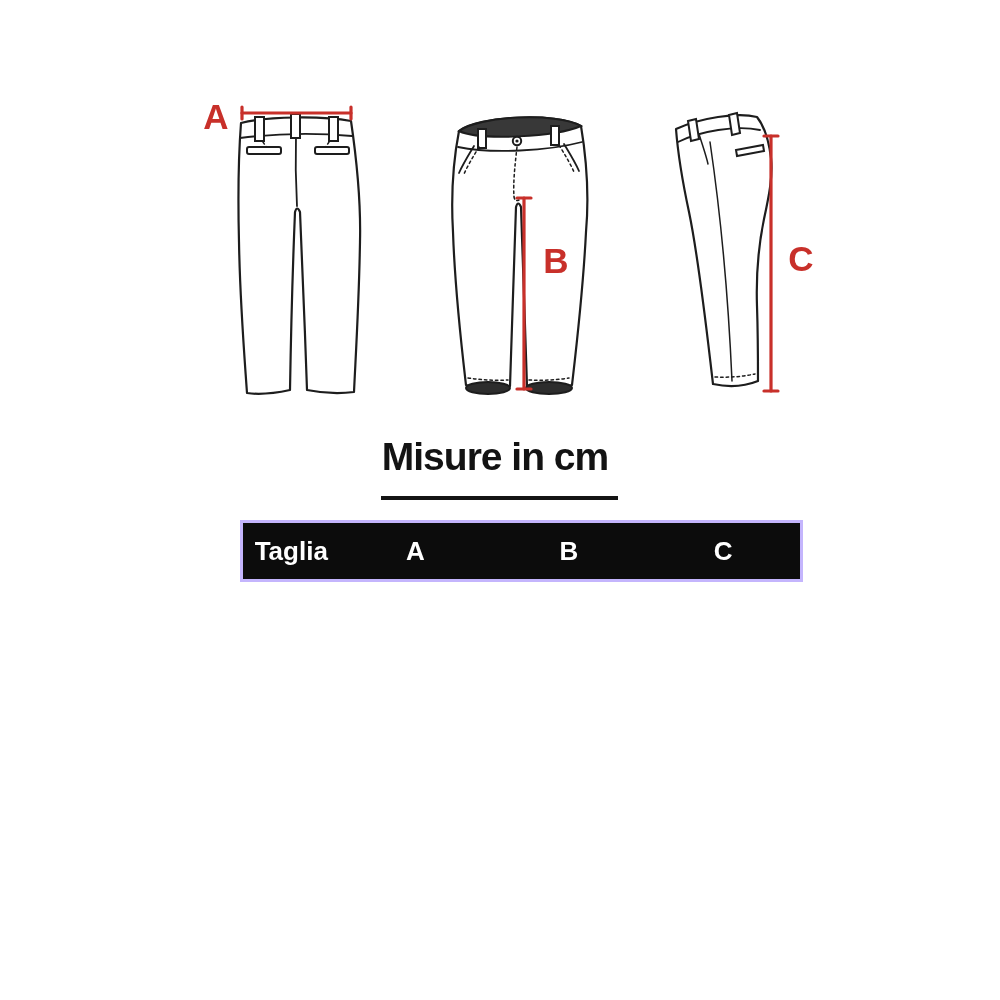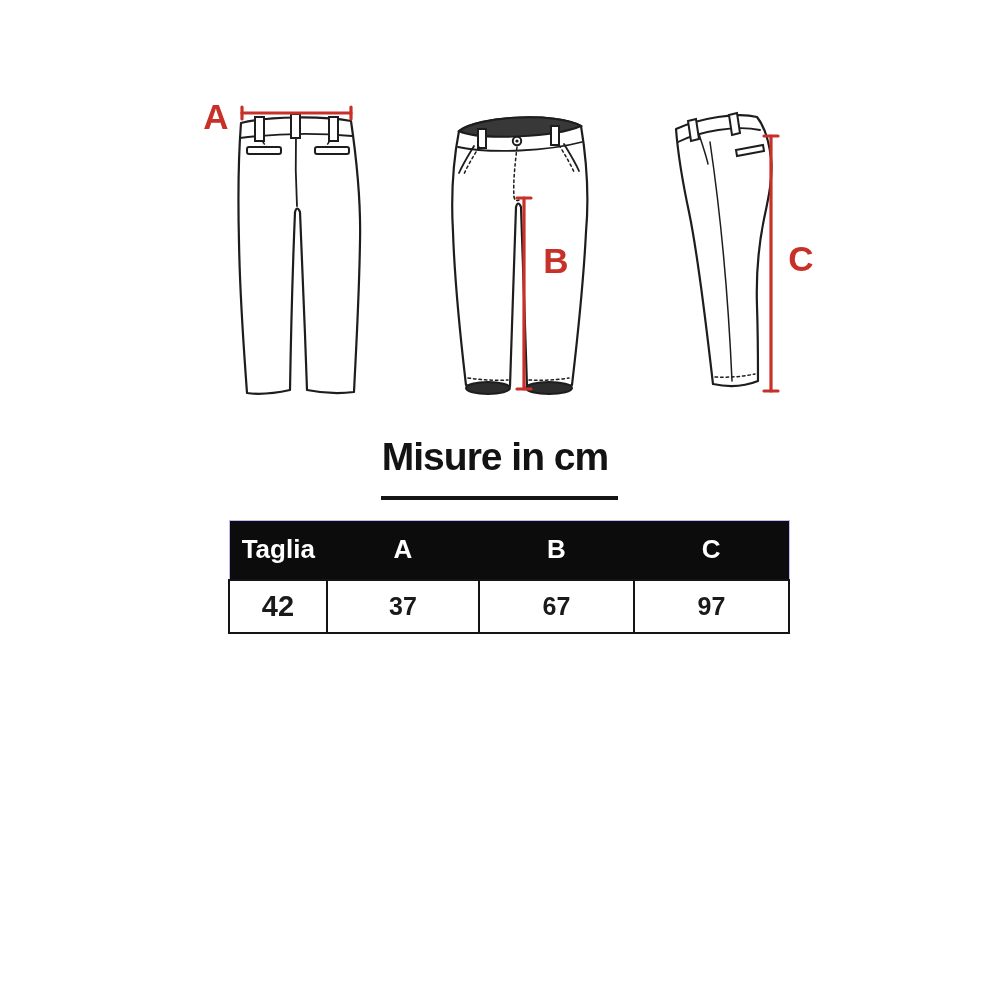--- a/index.html
+++ b/index.html
@@ -26,22 +26,22 @@
   .red-line{stroke:var(--accent);stroke-width:3.2;stroke-linecap:round;fill:none;}
   .measure-label{fill:var(--accent);font-family:"Liberation Sans","DejaVu Sans",sans-serif;
     font-size:35px;font-weight:bold;}
 
   
   .page-title{position:absolute;top:437px;left:-5px;width:1000px;text-align:center;
     font-size:39px;line-height:1;font-weight:bold;color:#131313;letter-spacing:-1px;}
   .title-underline{position:absolute;top:496px;left:381px;width:237px;height:4px;background:#141414;}
 
   
-  .size-table{position:absolute;left:228px;top:520px;border-collapse:collapse;
-    table-layout:fixed;border:1px solid #c4b5fd;}
+  .size-table{position:absolute;left:240px;top:520px;border-collapse:collapse;
+    table-layout:fixed;border:3px solid #c4b5fd;}
   .size-table th{background:var(--header-bg);color:var(--header-text);font-weight:bold;
     font-size:26px;height:59px;text-align:center;vertical-align:middle;border:none;}
   .size-table td{border:2.4px solid #141414;background:#ffffff;color:#1a1a1a;
     font-weight:bold;font-size:25px;height:53px;text-align:center;vertical-align:middle;}
   .size-table td.size-col{font-size:29px;}
 </style>
 </head>
 <body>
 
 <div class="canvas">
@@ -137,22 +137,16 @@
     </colgroup>
     <thead>
       <tr>
         <th>Taglia</th>
         <th>A</th>
         <th>B</th>
         <th>C</th>
       </tr>
     </thead>
     <tbody>
-      <tr>
-        <td class="size-col">42</td>
-        <td>37</td>
-        <td>67</td>
-        <td>97</td>
-      </tr>
     </tbody>
   </table>
 
 </div>
 
 </body></html>

